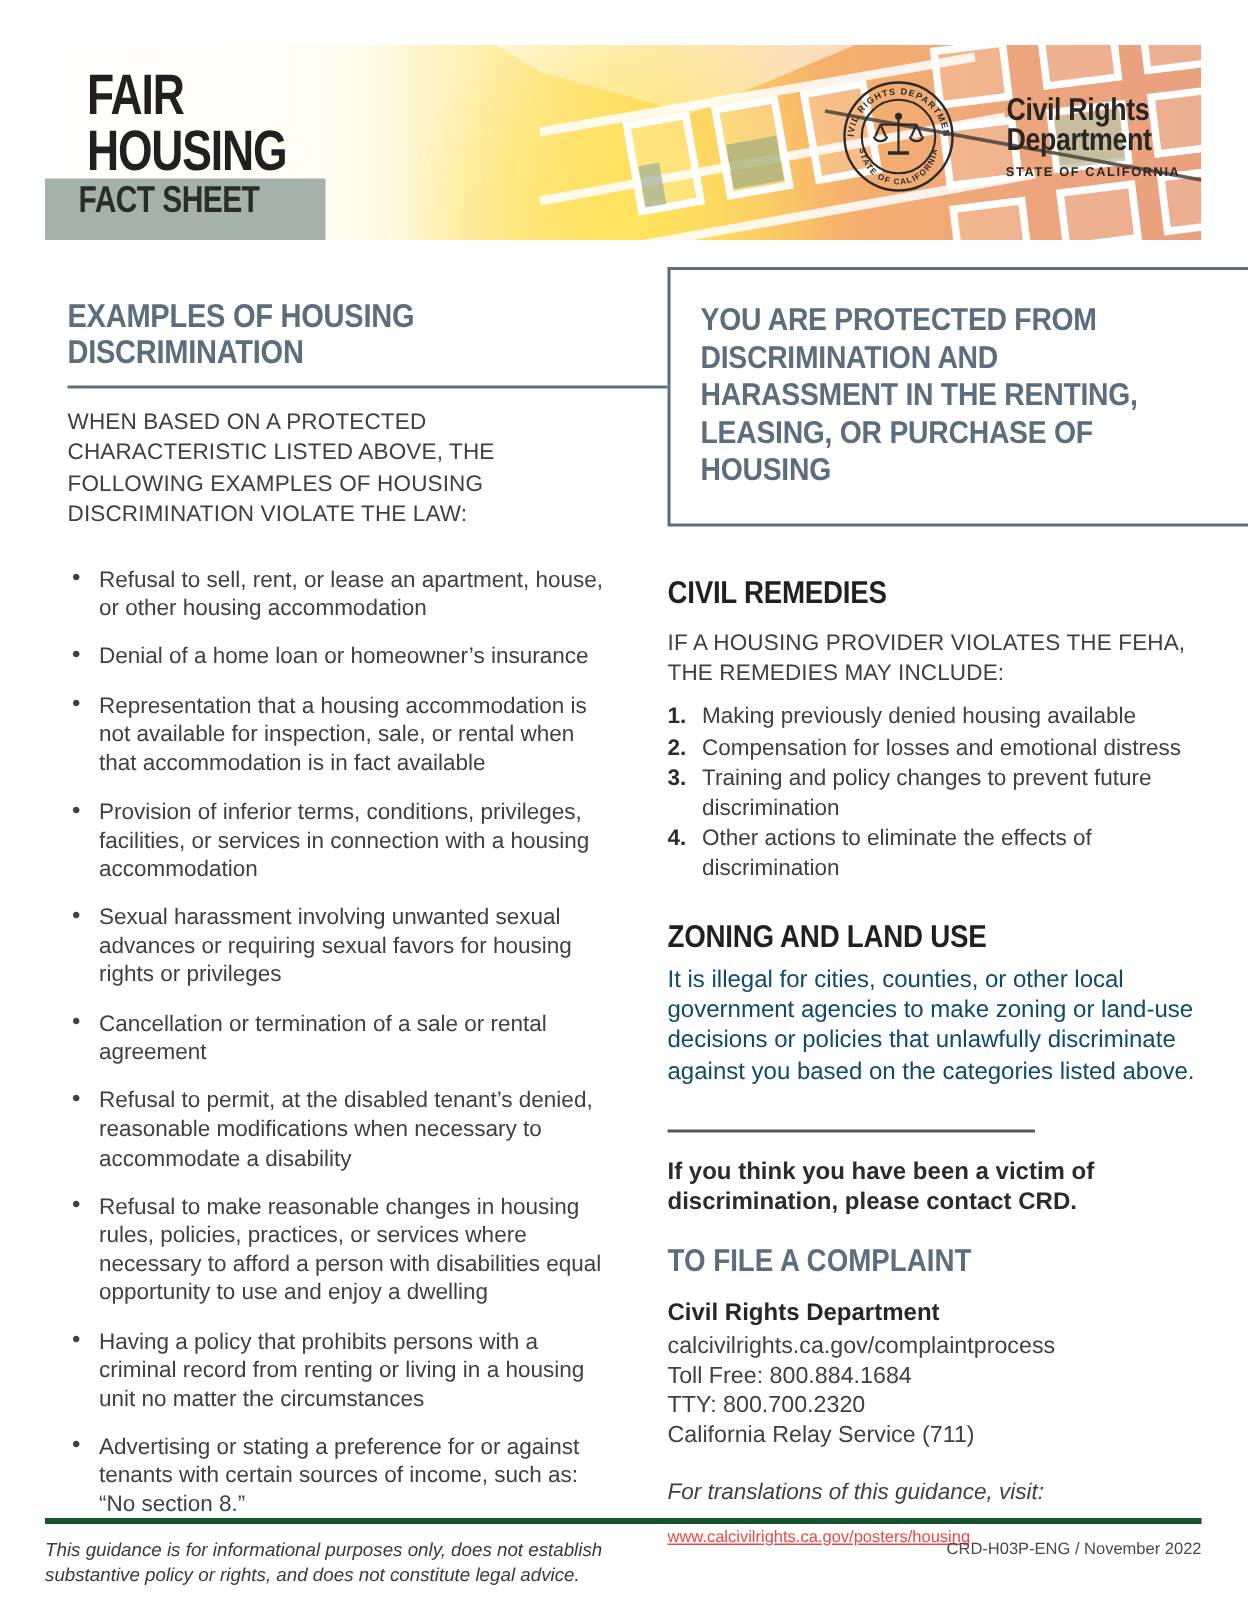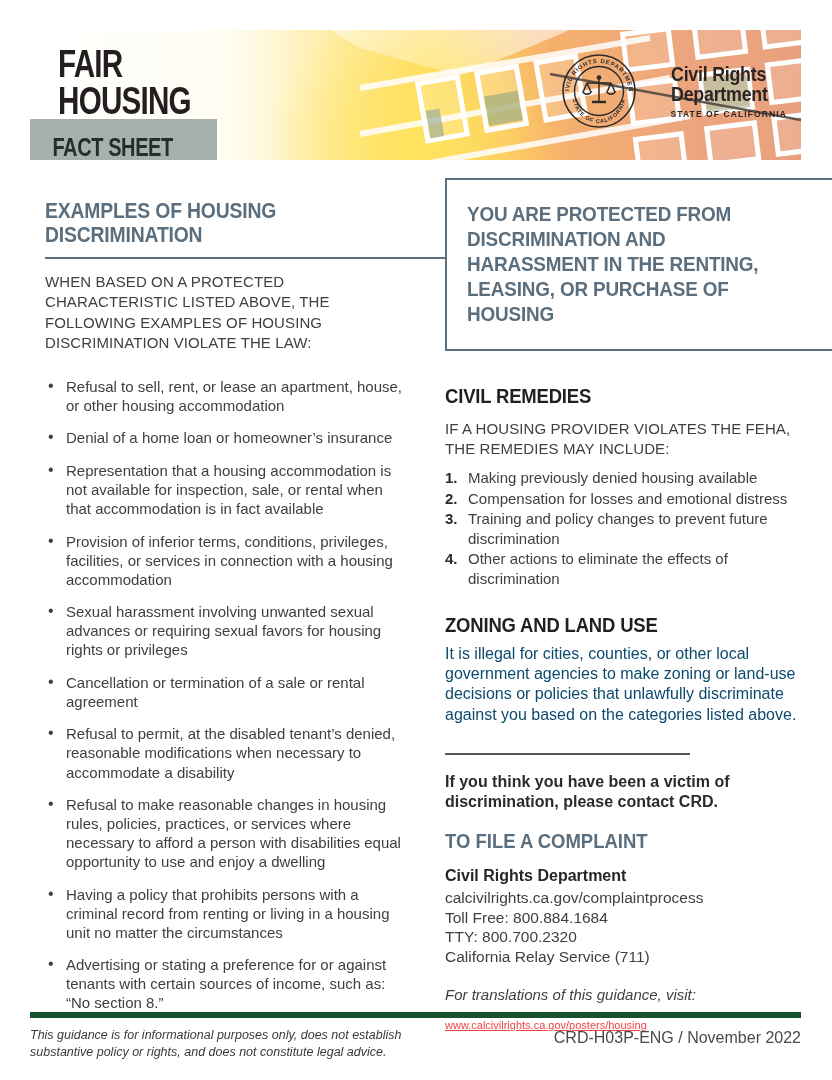--- a/index.html
+++ b/index.html
@@ -18,21 +18,21 @@
   .banner-art { position: absolute; inset: 0; }
   .title-block {
     position: absolute; left: 28px; top: 16px;
     font-weight: 800; font-size: 38px; line-height: 0.98;
     color: #231f20; letter-spacing: -1px;
     transform: scaleX(0.78); transform-origin: left top;
     white-space: nowrap;
   }
   .fact-band {
     position: absolute; left: 0; top: 89px; width: 187px; height: 56px;
-    background: #a5b2ab; display: flex; align-items: center;
+    background: #a5b2ab; display: flex; align-items: flex-start;
   }
   .fact-band-label {
     padding-left: 28px; font-weight: 800; font-size: 25px; color: #272e29;
     letter-spacing: -0.5px; transform: scaleX(0.8); transform-origin: left center;
     white-space: nowrap;
   }
   .logo { position: absolute; right: 14px; top: 22px; display: flex; align-items: center; gap: 9px; }
   .logo-text { line-height: 1; margin-left: 24px; }
   .logo-name {
     font-weight: 700; font-size: 21px; color: #2a2624; line-height: 0.97;
@@ -99,27 +99,27 @@
 
   .slate-sub { color: #5b6e7d; font-weight: 800; font-size: 21px; margin-top: 17px; margin-bottom: 13px; }
   .contact-block { font-size: 15.5px; line-height: 1.27; color: #3f4041; }
   .contact-dept { font-weight: 700; font-size: 16px; color: #262626; margin-bottom: 2px; }
   .translations-note { font-style: italic; font-size: 15px; color: #3f4041; margin-top: 19px; margin-bottom: 12px; }
   .housing-link { color: #ef4444; text-decoration: underline; font-size: 11px; }
 
   
   .footer {
     position: absolute; left: 30px; right: 31px; top: 1012px;
-    border-top: 6px solid #14532d; padding-top: 9px;
+    border-top: 4px solid #14532d; padding-top: 9px;
     display: flex; justify-content: space-between; align-items: flex-start;
   }
   .footer-disclaimer {
     font-style: italic; font-size: 12.5px; line-height: 1.35; color: #3a3a3a; max-width: 420px;
   }
-  .footer-code { font-size: 16px; color: #4a4a4a; padding-top: 2px; white-space: nowrap; }
+  .footer-code { font-size: 11px; color: #4a4a4a; padding-top: 2px; white-space: nowrap; }
 </style>
 </head>
 <body>
 
 <div class="page">
 
   <header class="banner">
     <svg class="banner-art" width="771" height="130" viewBox="0 0 771 130" aria-hidden="true">
       <defs>
         <linearGradient id="bg" x1="0" y1="0" x2="1" y2="0">

